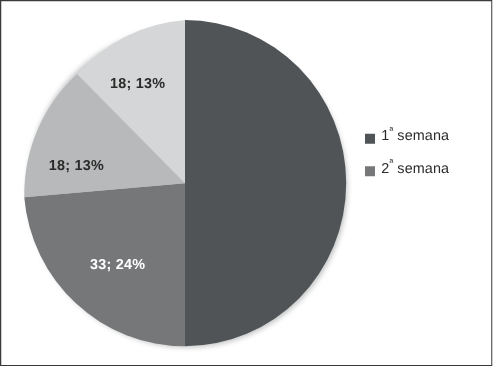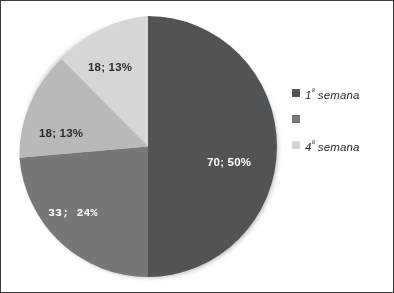--- a/index.html
+++ b/index.html
@@ -57,36 +57,35 @@
   }
   .slice-label.light {
     color: #ffffff;
     font-weight: bold;
   }
   .slice-label.dark {
     color: #2b2b2b;
     font-weight: bold;
   }
   #label-s1 { left: 189px; top: 141px; }
-  #label-s2 { left: 30px;  top: 191px; font-family: Liberation Mono, monospace; }
+  #label-s2 { left: 54px;  top: 191px; }
   #label-s3 { left: 21px;  top: 112px; }
   #label-s4 { left: 70px;  top: 46px;  }
 
   
   #legend {
     position: absolute;
     left: 291px;
     top: 88px;
     width: 101px;
   }
   .legend-item {
     display: flex;
-    align-items: flex-start;
+    align-items: flex-end;
     height: 26px;
-    font-style: italic;
   }
   .legend-swatch {
     width: 8px;
     height: 8px;
     flex: 0 0 8px;
     margin-right: 5px;
   }
   .legend-text {
     font-size: 11.5px;
     color: #2b2b2b;
@@ -114,40 +113,36 @@
 
         <path d="M 130 131.5 L 130 1 A 129 130.5 0 0 1 130 262 Z" fill="#505456"></path>
 
         <path d="M 130 131.5 L 130 262 A 129 130.5 0 0 1 1.40 142.7 Z" fill="#767779"></path>
 
         <path d="M 130 131.5 L 1.40 142.7 A 129 130.5 0 0 1 43.69 44.2 Z" fill="#b8b9ba"></path>
 
         <path d="M 130 131.5 L 43.69 44.2 A 129 130.5 0 0 1 130 1 Z" fill="#d5d6d7"></path>
       </svg>
 
-      <div class="slice-label light" id="label-s1">70; 50%</div>
       <div class="slice-label light" id="label-s2">33; 24%</div>
       <div class="slice-label dark" id="label-s3">18; 13%</div>
       <div class="slice-label dark" id="label-s4">18; 13%</div>
 
     </div>
   </div>
 
   <div id="legend">
 
     <div class="legend-item">
       <span class="legend-swatch" style="background:#505456"></span>
       <span class="legend-text"><span>1</span><sup>ª</sup> <span>semana</span></span>
     </div>
 
     <div class="legend-item">
       <span class="legend-swatch" style="background:#767779"></span>
+      <span class="legend-text"><span>2</span><sup>ª</sup> <span>semana</span></span>
     </div>
 
 
-    <div class="legend-item">
-      <span class="legend-swatch" style="background:#d5d6d7"></span>
-      <span class="legend-text"><span>4</span><sup>ª</sup> <span>semana</span></span>
-    </div>
 
   </div>
 
 </div>
 
 </body></html>

